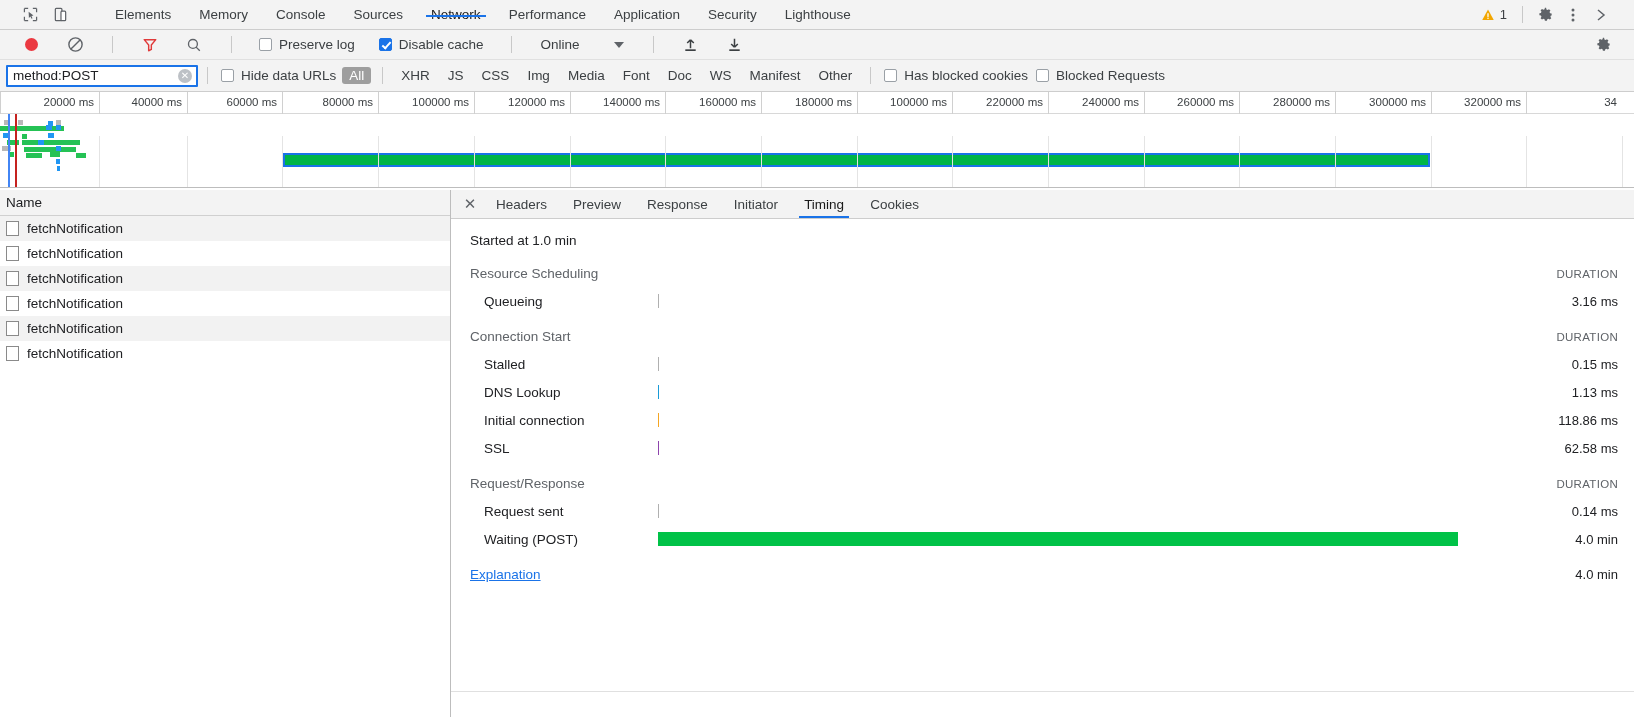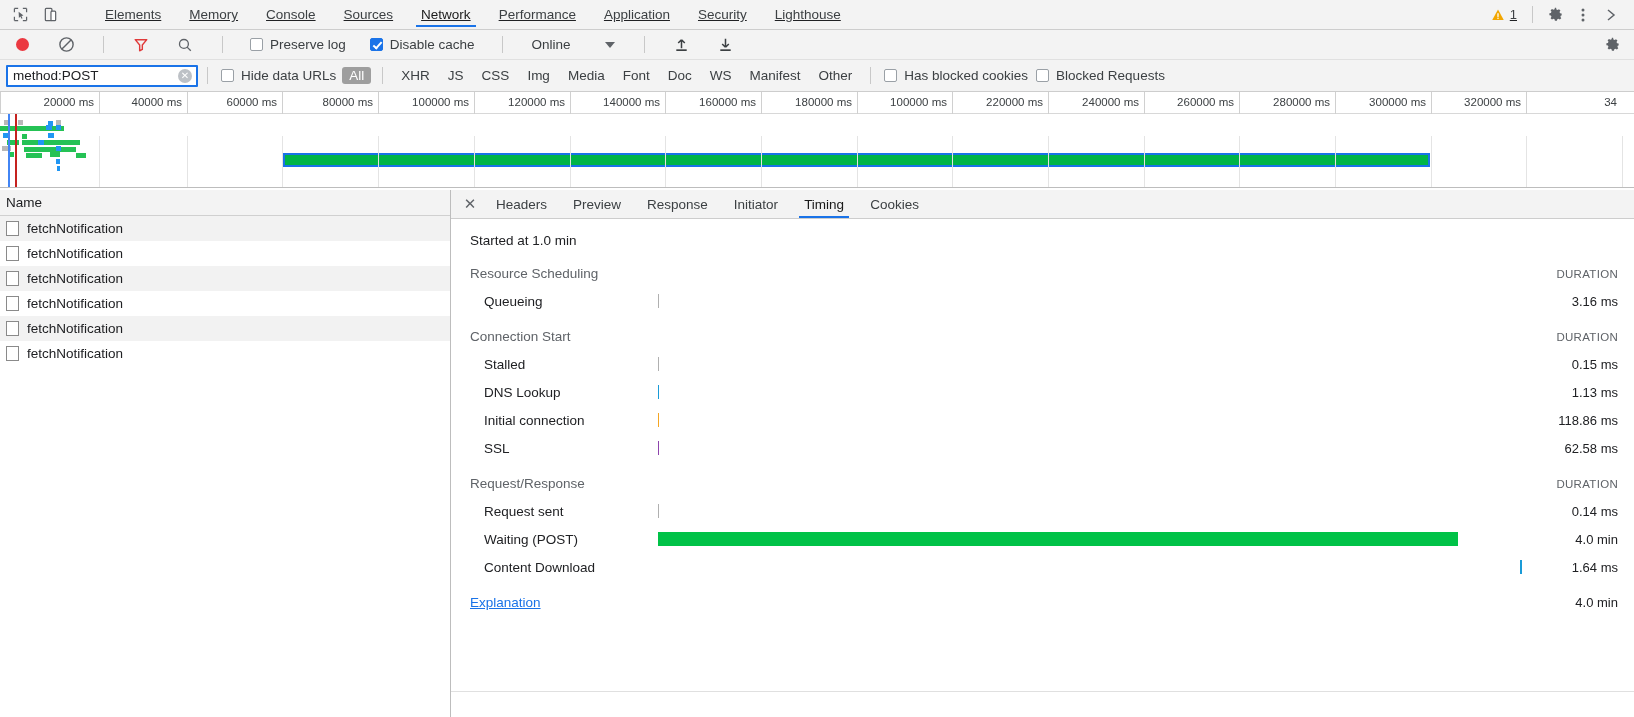--- a/index.html
+++ b/index.html
@@ -16,22 +16,21 @@
 
   #app { position: relative; width: 1634px; height: 717px; }
 
   
   .tabbar {
     height: 30px;
     background: #f3f3f3;
     border-bottom: 1px solid #cdcdcd;
     display: flex;
     align-items: stretch;
-    padding: 2px;
-    text-decoration: underline;
+    padding: 12px;
   }
   .tb-icons { display: flex; align-items: center; padding: 0 6px 0 8px; gap: 10px; }
   .tb-icon { width: 20px; height: 20px; display: flex; align-items: center; justify-content: center; cursor: pointer; }
   .tb-sep { width: 1px; background: #c8c8c8; margin: 6px 4px; }
   .tabs { display: flex; align-items: stretch; margin-left: 6px; }
   .tab {
     display: flex; align-items: center;
     padding: 0 14px;
     font-size: 13.5px;
     color: #3c4043;
@@ -49,21 +48,21 @@
   .vdiv { width: 1px; height: 17px; background: #c8c8c8; margin: 0 7px; }
   .icon-btn { width: 26px; height: 26px; display: flex; align-items: center; justify-content: center; cursor: pointer; }
 
   
   .nettoolbar {
     height: 30px;
     background: #f3f3f3;
     border-bottom: 1px solid #e0e0e0;
     display: flex;
     align-items: center;
-    padding: 0 8px;
+    padding: 0 17px;
     gap: 16px;
   }
   .record-dot { width: 13px; height: 13px; border-radius: 50%; background: #eb3941; }
   .nt-btn { width: 28px; height: 26px; display: flex; align-items: center; justify-content: center; cursor: pointer; }
   .nt-sep { width: 1px; height: 17px; background: #c8c8c8; margin: 0 7px; }
   .chk-wrap { display: flex; align-items: center; gap: 7px; cursor: pointer; padding: 0 4px; font-size: 13.5px; color: #3c4043; white-space: nowrap; }
   .chk {
     width: 13px; height: 13px; border: 1px solid #9aa0a6; border-radius: 2px;
     background: #fff; display: inline-block; position: relative; flex: none;
   }
@@ -567,27 +566,20 @@
               </span>
               <span class="r-dur">0.14 ms</span>
             </div>
             <div class="t-row">
               <span class="r-name">Waiting (POST)</span>
               <span class="r-track">
                 <span class="r-bar" style="background: rgb(0, 194, 71); left: 0%; width: 800px;"></span>
               </span>
               <span class="r-dur">4.0 min</span>
             </div>
-            <div class="t-row">
-              <span class="r-name">Content Download</span>
-              <span class="r-track">
-                <span class="r-bar" style="background: rgb(26, 155, 215); left: 99.8%; width: 2px;"></span>
-              </span>
-              <span class="r-dur">1.64 ms</span>
-            </div>
           </div>
         <div class="t-footer">
           <a>Explanation</a>
           <span class="total">4.0 min</span>
         </div>
       </div>
       <div class="detail-bottom"></div>
     </div>
   </div>
 </div>

